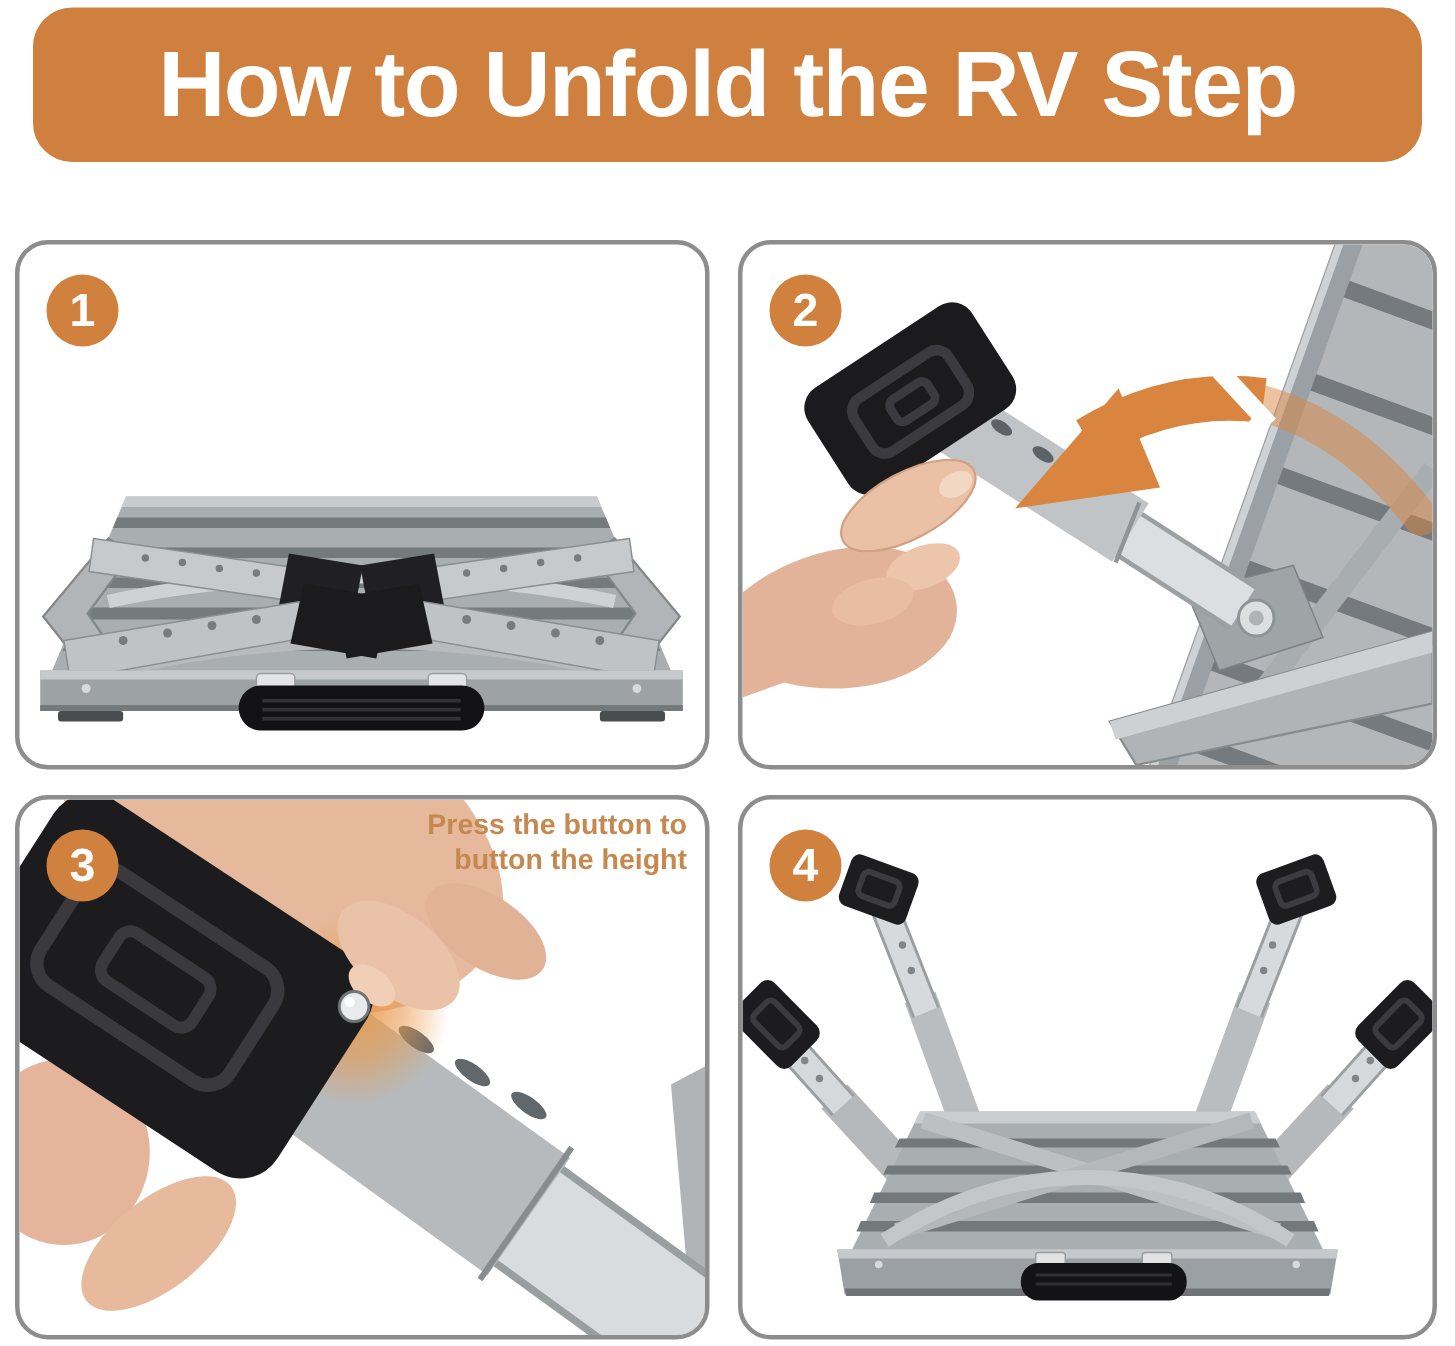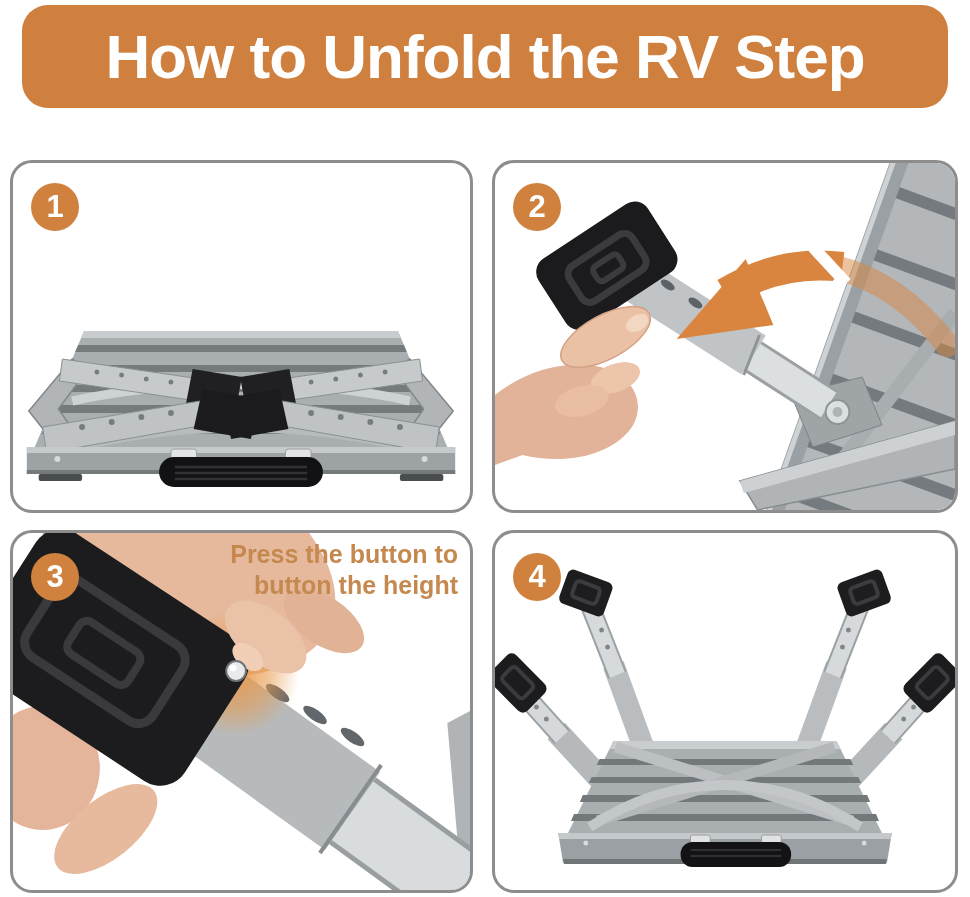--- a/index.html
+++ b/index.html
@@ -26,21 +26,21 @@
     overflow:hidden;box-sizing:border-box;
   }
   .panel svg{position:absolute;left:0;top:0;width:100%;height:100%;}
   .badge{
     position:absolute;left:18px;top:20px;width:48px;height:48px;border-radius:50%;
     background:#d0813e;color:#ffffff;font-weight:bold;font-size:31px;
     display:flex;align-items:center;justify-content:center;z-index:5;
   }
   .caption{
     position:absolute;right:12px;top:6px;z-index:6;text-align:right;
-    color:#c5884e;font-weight:bold;font-size:25px;line-height:1.22;
+    color:#c5884e;font-weight:bold;font-size:19px;line-height:1.22;
   }
   .caption span{display:block;}
 </style>
 </head>
 <body>
 
 <div class="canvas">
 
   <div class="title-banner">
     <span>How to Unfold the RV Step</span>

